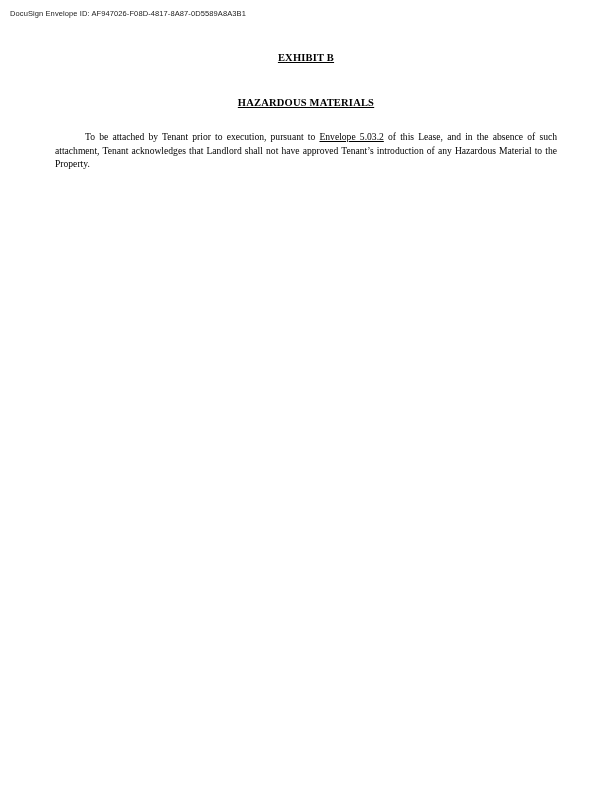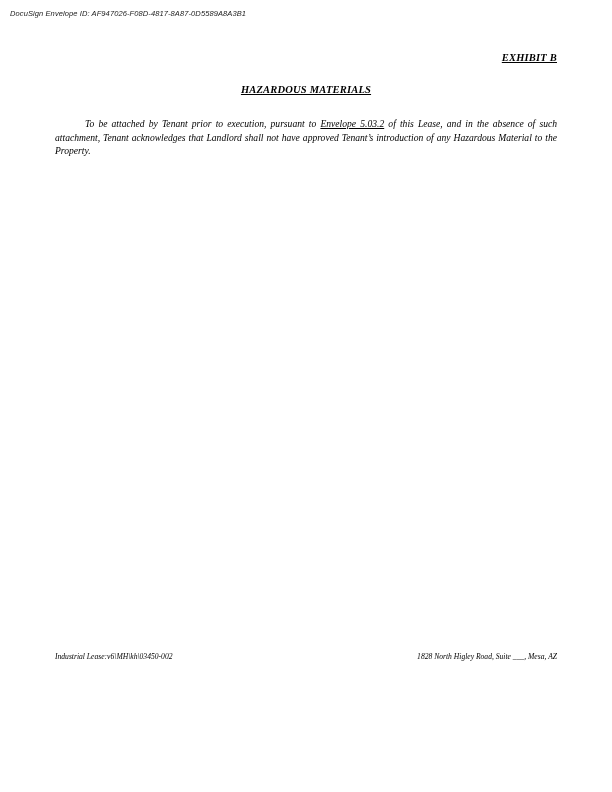--- a/index.html
+++ b/index.html
@@ -14,53 +14,52 @@
     color: #000000;
     position: relative;
     overflow: hidden;
   }
   .page {
     position: absolute;
     top: 0; left: 0;
     width: 612px;
     height: 720px;
     background: #ffffff;
-    font-style: italic;
   }
   .envelope-stamp {
     position: absolute;
     top: 9px;
     left: 10px;
     font-family: "Liberation Sans", sans-serif;
     font-size: 7.5px;
     letter-spacing: 0.1px;
     color: #1a1a1a;
     white-space: nowrap;
   }
   .content {
     position: absolute;
     top: 52px;
     left: 55px;
     width: 502px;
   }
   .exhibit-title {
-    text-align: right;
+    text-align: center;
     font-size: 10.5px;
     font-weight: bold;
     text-decoration: underline;
     letter-spacing: 0.2px;
     margin: 0;
   }
   .section-title {
     text-align: center;
     font-size: 10.5px;
     font-weight: bold;
     text-decoration: underline;
     letter-spacing: 0.2px;
-    margin: 21px 0 0 0;
+    margin: 34px 0 0 0;
   }
   .body-para {
     margin: 22px 0 0 0;
     font-size: 9.6px;
     line-height: 1.42;
     text-align: justify;
     text-indent: 30px;
   }
   .body-para .ref {
     text-decoration: underline;
@@ -111,20 +110,16 @@
 
     <h1 class="exhibit-title">EXHIBIT B</h1>
 
     <h2 class="section-title">HAZARDOUS MATERIALS</h2>
 
     <p class="body-para"><span>To be attached by Tenant prior to execution, pursuant to </span><span class="ref">Envelope 5.03.2</span><span> of this Lease, and in the absence of such attachment, Tenant acknowledges that Landlord shall not have approved Tenant’s introduction of any Hazardous Material to the Property.</span></p>
 
   </div>
 
   <div class="footer">
-    <div class="footer-row">
-      <span class="footer-left">Industrial Lease:v6\MH\kh\03450-002</span>
-      <span class="footer-right">1828 North Higley Road, Suite ___, Mesa, AZ</span>
-    </div>
   </div>
 
 
 </div>
 
 </body></html>

